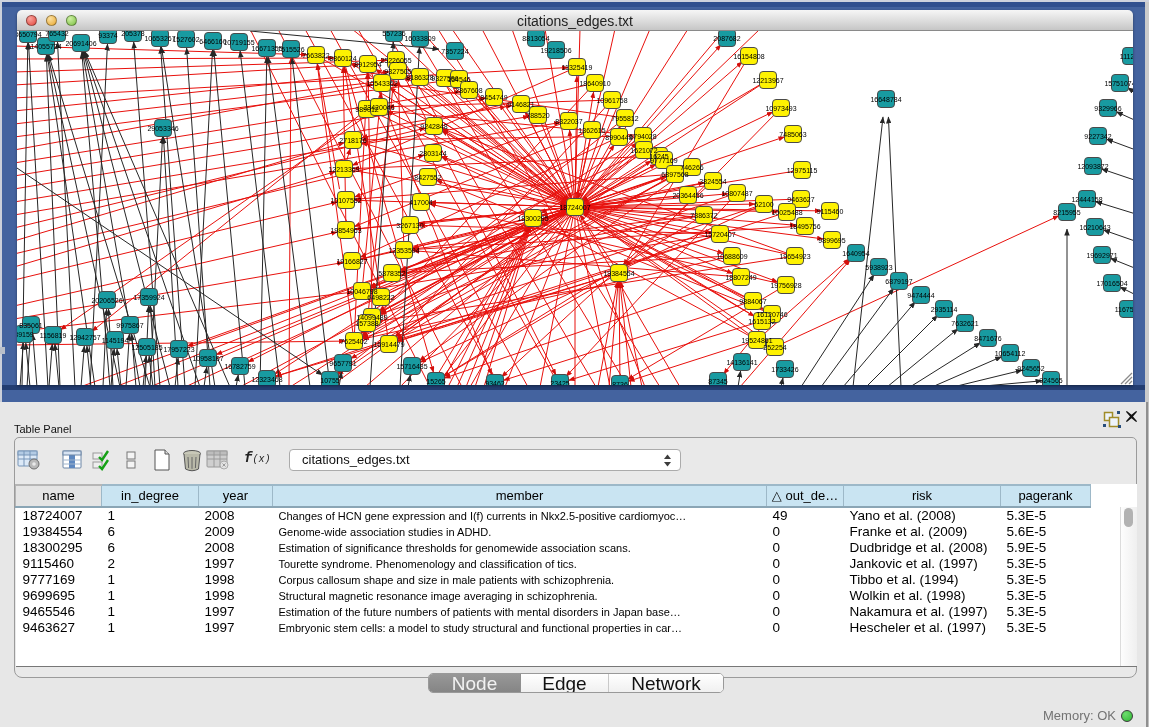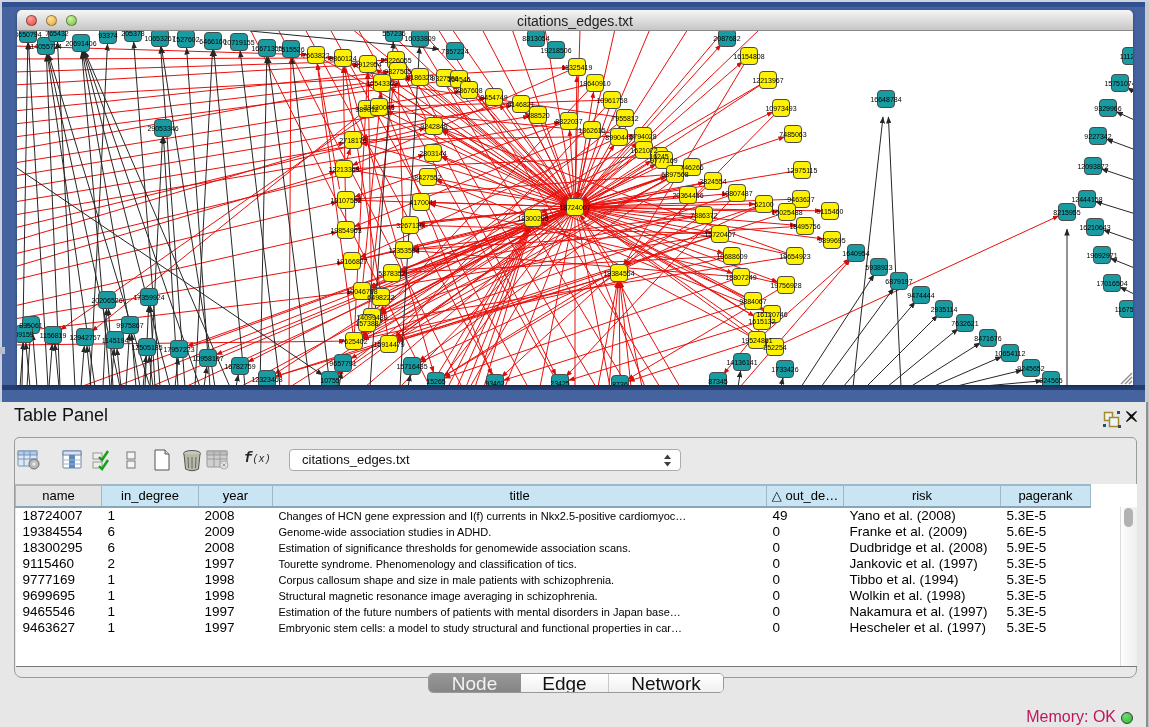--- a/index.html
+++ b/index.html
@@ -8,42 +8,42 @@
 #gwin{position:absolute;left:17px;top:10px;width:1116px;height:375px;border-radius:5px 5px 0 0;box-shadow:0 1px 3px rgba(0,0,0,.4)}
 #titlebar{position:absolute;left:0;top:0;width:1116px;height:21px;border-radius:5px 5px 0 0;background:linear-gradient(#f6f6f6,#dcdcdc 55%,#c6c6c6);border-bottom:1px solid #8a8a8a;}
 #titlebar .tl{position:absolute;top:5px;width:11px;height:11px;border-radius:50%;border:0.5px solid rgba(0,0,0,.35)}
 #title{position:absolute;left:0;right:0;top:2.5px;text-align:center;font-size:14px;color:#222}
 #canvas{position:absolute;left:0;top:21px;width:1116px;height:354px;background:#fff;overflow:hidden}
 #framebot{position:absolute;left:0;top:385px;width:1145px;height:5px;background:#233d71}
 #rstrip{position:absolute;left:1145px;top:2px;width:4px;height:400px;background:#cbcbcb}
 #rstrip2{position:absolute;left:1146px;top:402px;width:3px;height:325px;background:#8f8f8f;border-right:1px solid #c0c0c0}
 #tpanel{position:absolute;left:0;top:402px;width:1146px;height:325px;background:#e7e7e7}
 #tphead{position:absolute;left:0;top:0;width:100%;height:32px}
-#tphead .lbl{position:absolute;left:14px;top:3px;font-size:18px;color:#111}
+#tphead .lbl{position:absolute;left:14px;top:21px;font-size:11px;color:#111}
 #inner{position:absolute;left:14px;top:35px;width:1123px;height:241px;background:#e9e9e9;border:1px solid #9b9b9b;border-radius:5px 5px 8px 8px}
 #toolbar{position:absolute;left:0;top:0;width:100%;height:44px}
 #tbwhite{position:absolute;left:1px;top:46px;width:1121px;height:183px;background:#fff;border-bottom:1px solid #777}
 #combo{position:absolute;left:274px;top:11px;width:392px;height:22px;background:#fff;border:1px solid #ababab;border-radius:4px;font-size:13px;color:#111;line-height:20px;padding-left:12px}
 table{border-collapse:collapse;table-layout:fixed;font-size:13.5px}
 #dtable{position:absolute;left:0px;top:45.5px;width:1075px}
 #dtable th{background:#c9e4f2;border:1px solid #9db8c8;border-top:2px solid #9db8c8;border-bottom:2px solid #8aa5b5;font-weight:normal;height:22px;font-size:13px;padding:0}
 #dtable th.c1{background:#e4e4e4;border-color:#b5b5b5 #9db8c8 #8aa5b5 #b5b5b5}
 #dtable td{height:16px;line-height:16px;padding:0 0 0 6px;white-space:nowrap;overflow:hidden;border:0}
 #dtable td.c1{padding-left:7px}
 #dtable td.c4{font-size:11px}
 #dtable .c1{width:86px}#dtable .c2{width:97px}#dtable .c3{width:74px}#dtable .c4{width:494px}
 #dtable .c5{width:77px}#dtable .c6{width:157px}#dtable .c7{width:90px}
 #sbar{position:absolute;left:1105px;top:69px;width:17px;height:159px;background:linear-gradient(90deg,#fdfdfd,#efefef);border-left:1px solid #dcdcdc}
 #sbar .thumb{position:absolute;left:3px;top:1px;width:9px;height:19px;background:#b2b2b2;border-radius:4.5px}
 #tabs{position:absolute;left:428px;top:271px;height:20px;display:flex;border:1px solid #999;border-radius:5px;overflow:hidden;background:#fff}
 #tabs div{line-height:19px;font-size:19px;color:#111;text-align:center;background:linear-gradient(#ffffff,#f0f0f0)}
 #tabs div:nth-child(1){width:91px}#tabs div:nth-child(2){width:89px}#tabs div:nth-child(3){width:114px}
 #tabs div.sel{background:linear-gradient(#989898,#858585);color:#f2f2f2}
 #tabs div.mid{border-left:1px solid #8f8f8f;border-right:1px solid #c9c9c9}
-#mem{position:absolute;right:13px;top:306px;font-size:16px;color:#be185d}
+#mem{position:absolute;right:13px;top:306px;font-size:13px;color:#737373}
 #mem .dot{display:inline-block;width:12px;height:12px;border-radius:50%;background:radial-gradient(circle at 35% 30%,#6edc6e,#2eb832);border:1px solid #3a3a3a;vertical-align:-2px;margin-left:5px}
 .ico{position:absolute;top:11px}
 </style></head><body>
 <div id="topline"></div>
 <div id="navybar"></div>
 <div style="position:absolute;left:0;top:2px;width:2px;height:400px;background:#ccd0da;z-index:5"></div>
 <div style="position:absolute;left:0;top:347px;width:5px;height:7px;background:#b9bfca;z-index:6"></div>
 <div id="frame"></div>
 <div id="framebot"></div>
 <div id="gwin">
@@ -725,21 +725,21 @@
             <path d="M1,6 L4.5,1.5 L8,6Z" fill="#3c3c3c"></path>
             <path d="M1,9 L4.5,13.5 L8,9Z" fill="#3c3c3c"></path>
           </svg></div>
     </div>
     <table id="dtable">
       <tbody>
           <tr>
             <th class="c1">name</th>
             <th class="c2">in_degree</th>
             <th class="c3">year</th>
-            <th class="c4">title</th>
+            <th class="c4">member</th>
             <th class="c5">△ out_de…</th>
             <th class="c6">risk</th>
             <th class="c7">pagerank</th>
           </tr>
 <tr>
             <td class="c1">18724007</td>
             <td class="c2">1</td>
             <td class="c3">2008</td>
             <td class="c4">Changes of HCN gene expression and I(f) currents in Nkx2.5-positive cardiomyoc…</td>
             <td class="c5">49</td>

